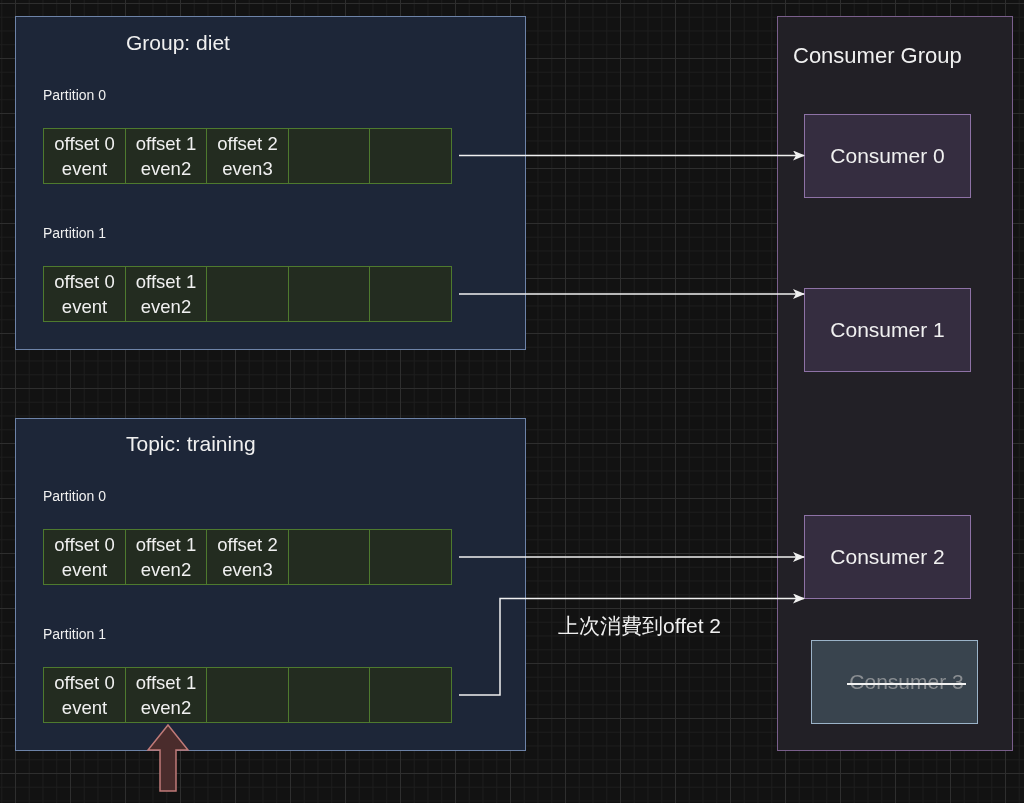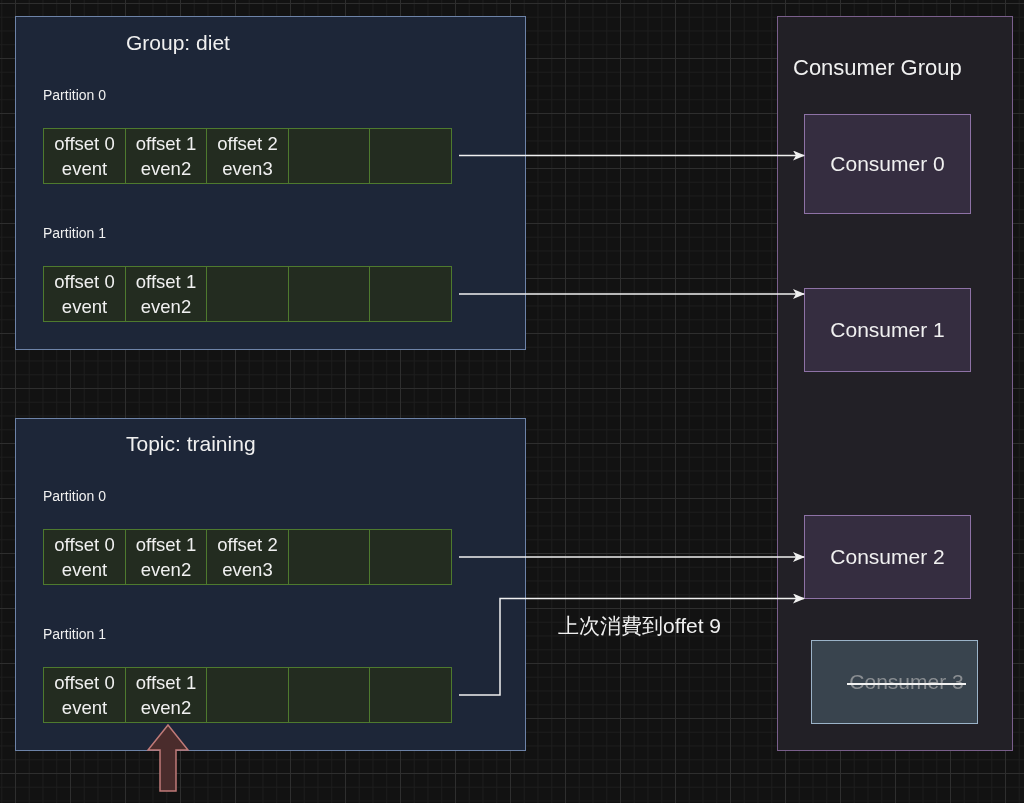--- a/index.html
+++ b/index.html
@@ -119,36 +119,36 @@
         <span>offset 1</span>
         <span>even2</span>
       </div>
     <div class="cell"></div>
     <div class="cell"></div>
     <div class="cell"></div>
   </div>
 </div>
 
 <div class="abs group" style="left:777px;top:16px;width:236px;height:735px;">
-  <div class="abs group-title" style="left:15px;top:26px;margin-top:12px;">Consumer Group</div>
+  <div class="abs group-title" style="left:15px;top:26px;">Consumer Group</div>
 </div>
-<div class="abs consumer" style="left:804px;top:114px;width:167px;height:100px;text-align:center;">
+<div class="abs consumer" style="left:804px;top:114px;width:167px;height:84px;text-align:center;">
   <span>Consumer 0</span>
 </div>
 <div class="abs consumer" style="left:804px;top:252px;width:167px;height:84px;margin-top:36px;">
   <span>Consumer 1</span>
 </div>
 <div class="abs consumer" style="left:804px;top:515px;width:167px;height:84px;">
   <span>Consumer 2</span>
 </div>
 <div class="abs consumer-removed" style="left:811px;top:640px;width:167px;height:84px;padding-left:24px;">
   <span class="strike">Consumer 3</span>
 </div>
 
-<div class="abs note" style="left:558px;top:612px;">上次消費到offet 9</div>
+<div class="abs note" style="left:558px;top:612px;">上次消費到offet 2</div>
 
 <svg class="overlay" width="1024" height="803">
   <defs>
     <marker id="ah" markerWidth="12" markerHeight="10" refX="11" refY="5" orient="auto" markerUnits="userSpaceOnUse">
       <path d="M0,0 L12,5 L0,10 L3,5 Z" fill="#f0f0f0"></path>
     </marker>
   </defs>
   <path d="M459,155.5 L804,155.5" stroke="#f0f0f0" stroke-width="1.5" fill="none" marker-end="url(#ah)"></path>
   <path d="M459,294 L804,294" stroke="#f0f0f0" stroke-width="1.5" fill="none" marker-end="url(#ah)"></path>
   <path d="M459,557 L804,557" stroke="#f0f0f0" stroke-width="1.5" fill="none" marker-end="url(#ah)"></path>

